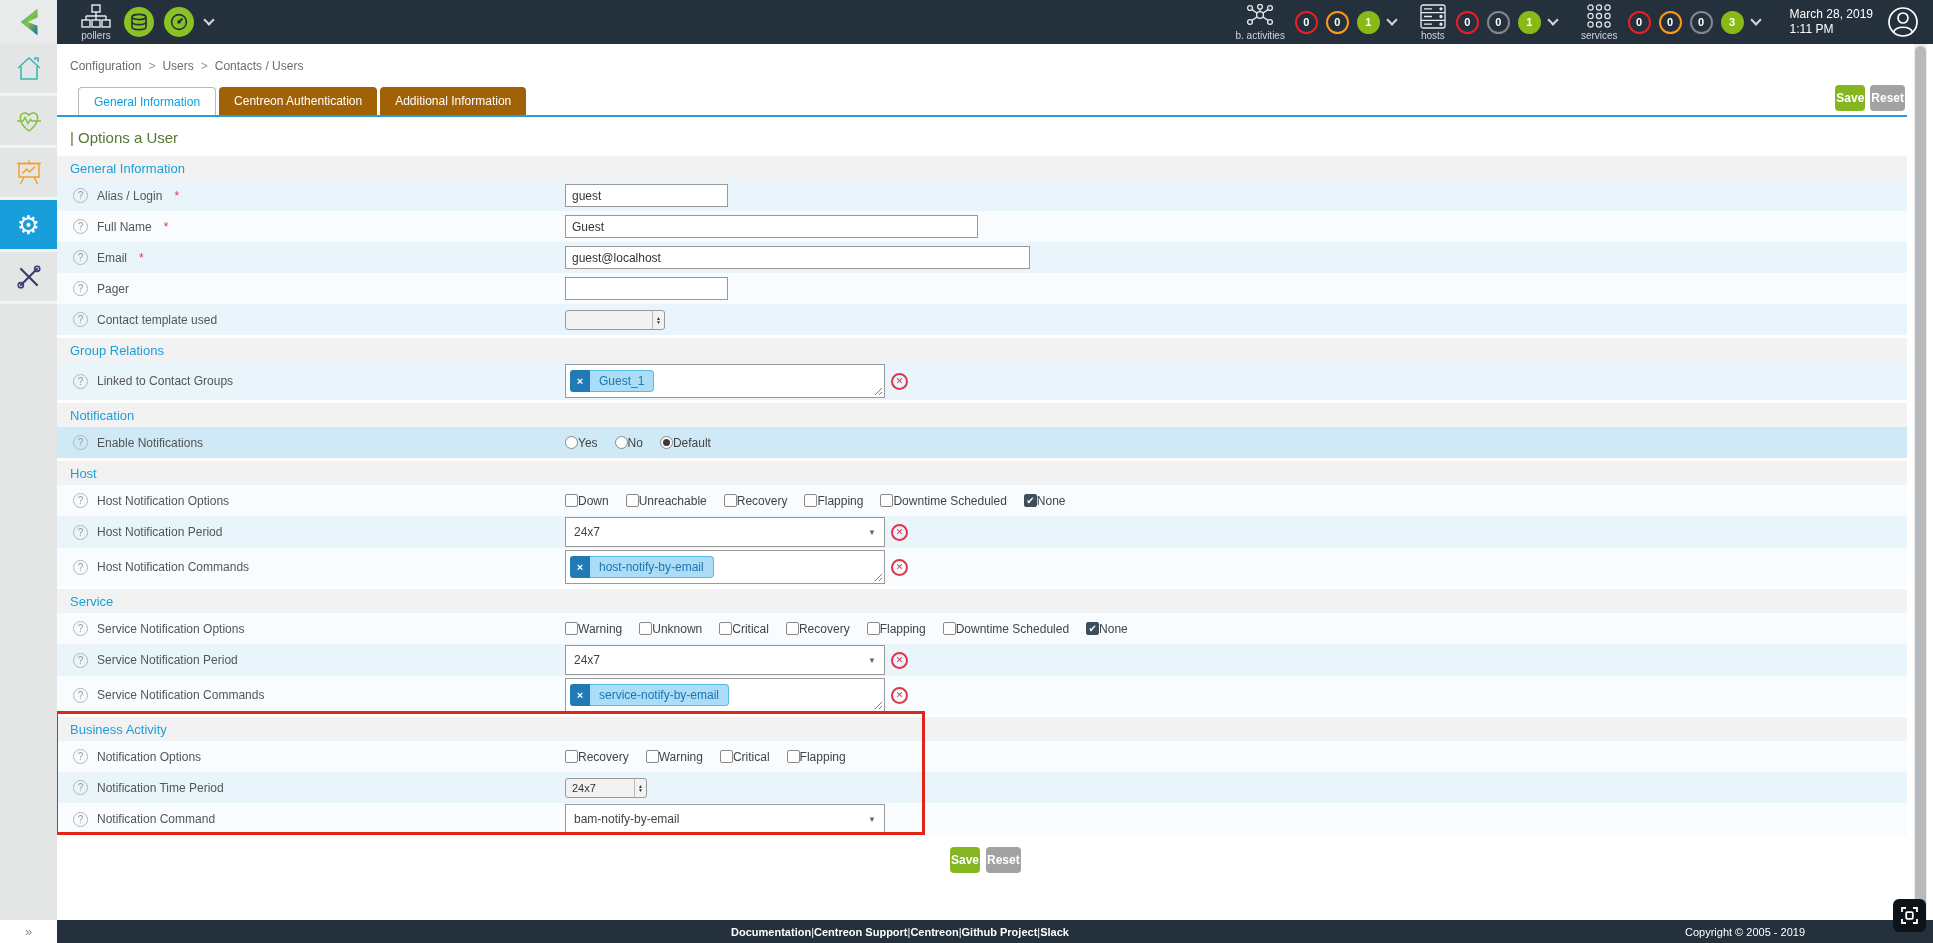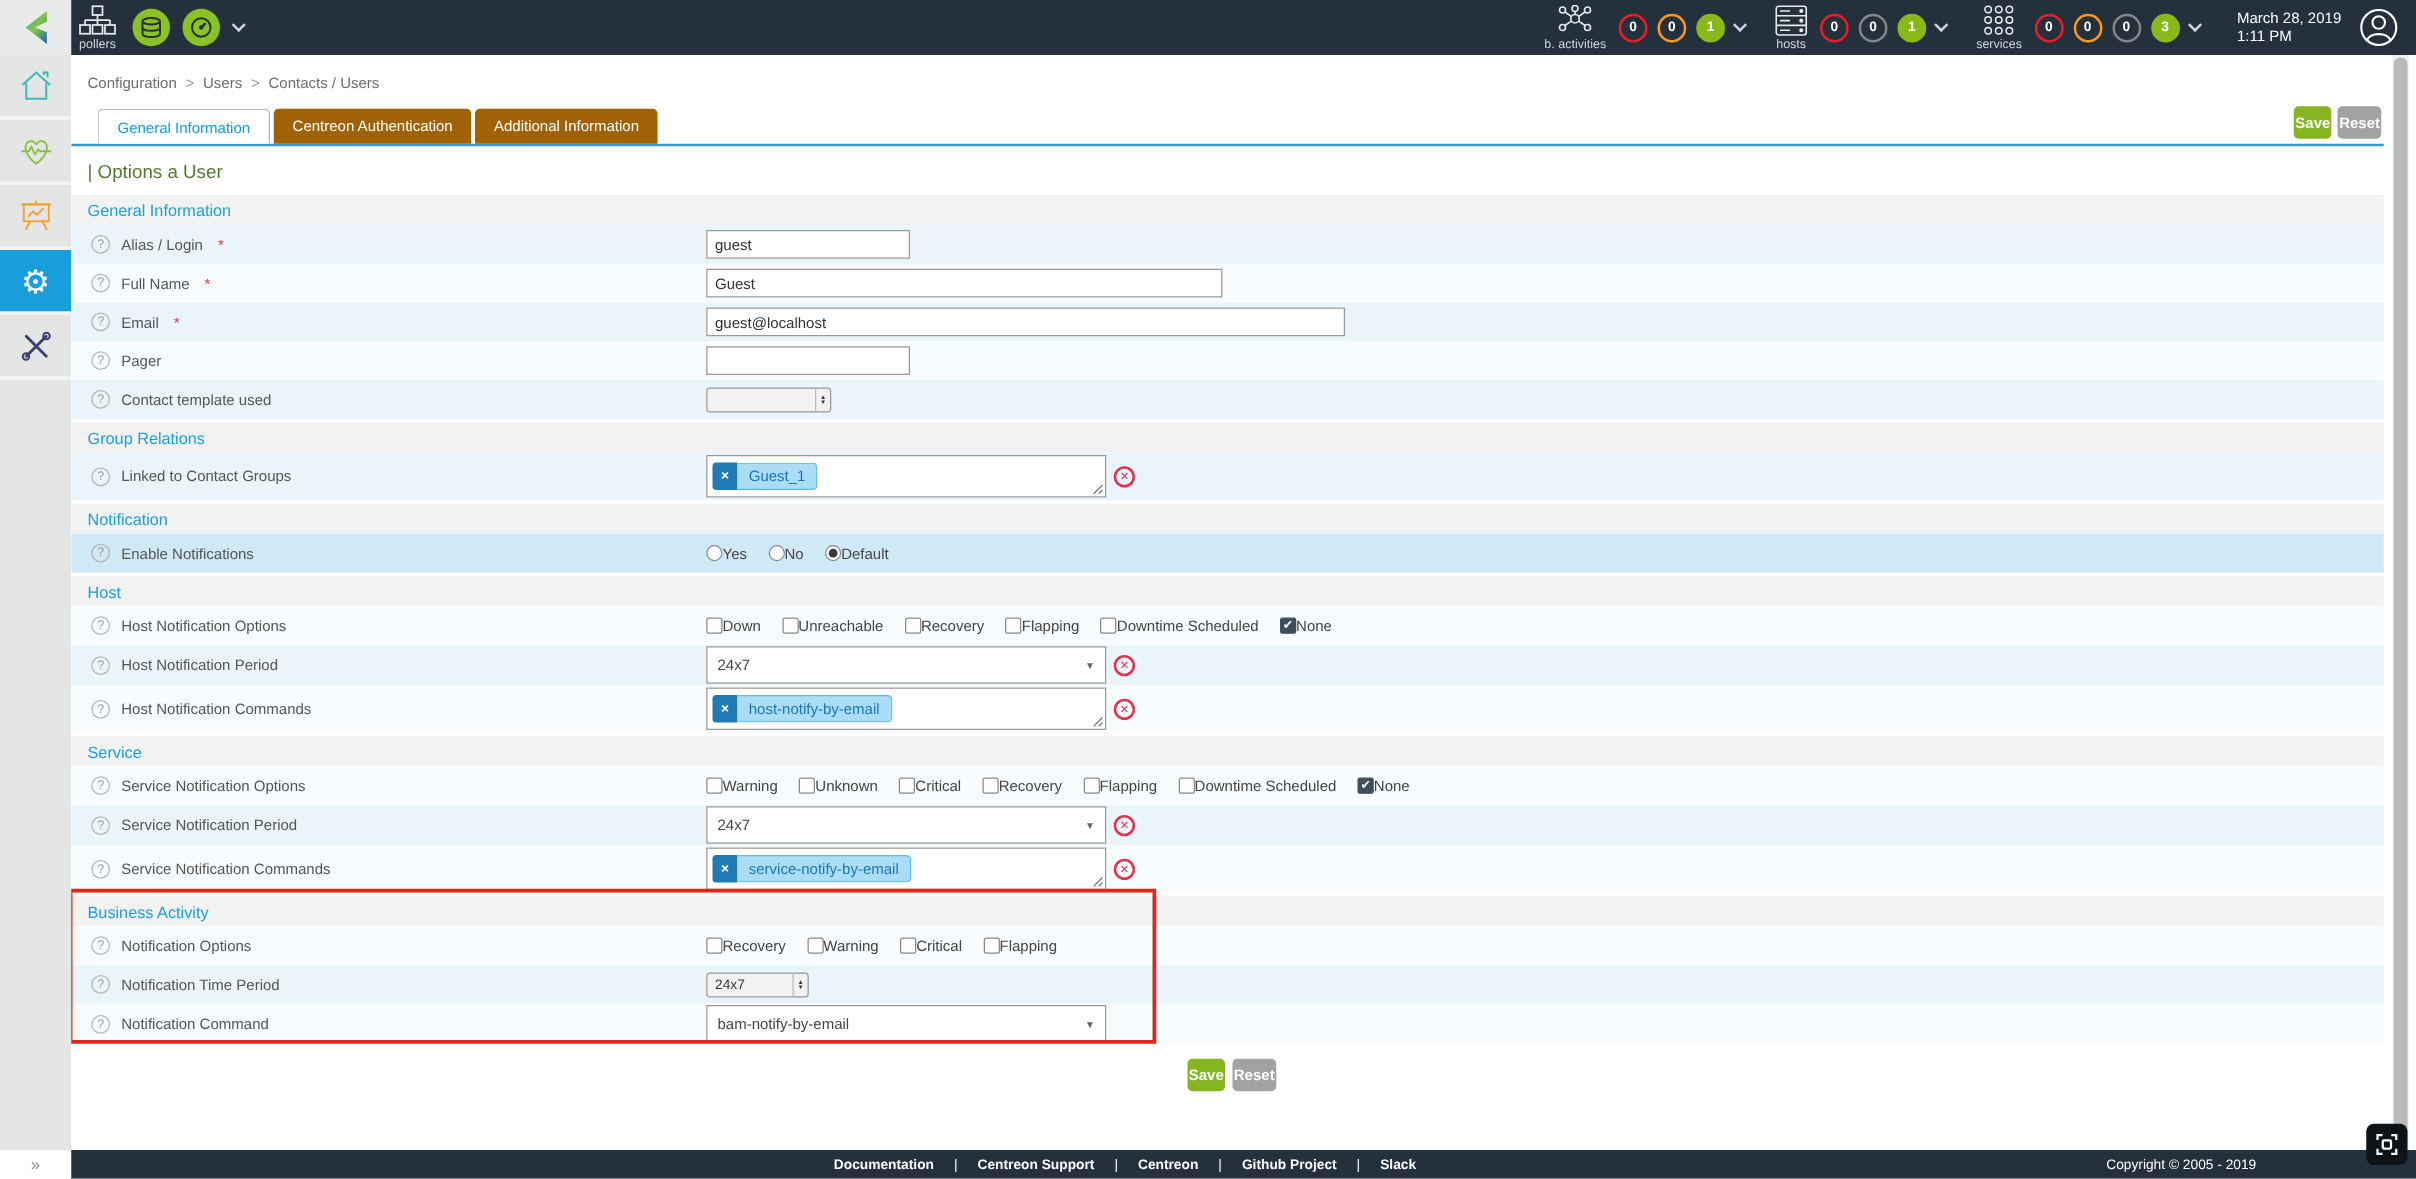--- a/index.html
+++ b/index.html
@@ -106,21 +106,21 @@
   .annotation-box { position:absolute; left:-2px; top:-6px; width:870px; height:calc(100% + 6px);
     border:3px solid #e0251b; pointer-events:none; z-index:5; }
 
   .bottom-actions { margin:12px 0 0 893px; display:flex; gap:6px; }
 
   
   .footer { position:absolute; left:0; right:0; bottom:0; height:23px; display:flex; }
   .footer-left { width:57px; background:#fff; display:flex; align-items:center; justify-content:center; }
   .collapse { color:#8a8a8a; font-size:13px; cursor:pointer; }
   .footer-bar { flex:1; background:#24303c; display:flex; align-items:center; justify-content:center; position:relative; }
-  .flinks { display:flex; align-items:center; gap:16px; transform:translateX(-95px); }
+  .flinks { display:flex; align-items:center; transform:translateX(-95px); }
   .flink { color:#fff; font-size:11px; font-weight:bold; cursor:pointer; white-space:nowrap; }
   .fsep { color:#fff; font-size:11px; }
   .copyright { position:absolute; right:128px; color:#fff; font-size:11px; }
   .fullscreen-btn { position:absolute; right:7px; bottom:11px; width:33px; height:33px; background:#0e1318;
     border-radius:6px; display:flex; align-items:center; justify-content:center; cursor:pointer; z-index:10; }
 
   
   .scrollbar { position:absolute; top:44px; bottom:23px; right:6px; width:13px; background:#ededed; }
   .scroll-thumb { position:absolute; left:1px; right:1px; top:2px; bottom:2px; background:#b7babc; border-radius:6px; }
 
@@ -138,21 +138,21 @@
           <linearGradient id="lg" x1="0" y1="0" x2="1" y2="1">
             <stop offset="0" stop-color="#29b8ce"></stop>
               <stop offset="0.5" stop-color="#84c340"></stop>
               <stop offset="1" stop-color="#1a67b0"></stop>
           </linearGradient>
         </defs>
         <path d="M27 4 L9 18 L27 32 L27 22 L17 18 L27 13 Z" fill="url(#lg)"></path>
       </svg>
     </div>
 
-    <div class="hgroup" style="margin-left:6px">
+    <div class="hgroup" style="margin-left:24px">
       <span class="hicon">
         <svg width="30" height="25" viewBox="0 0 30 25" fill="none" stroke="#e6eaee" stroke-width="1.4">
           <rect x="11" y="1" width="8" height="7"></rect>
           <path d="M15 8 v4 M5 12 h20 M5 12 v4 M15 12 v4 M25 12 v4"></path>
           <rect x="1" y="16" width="8" height="7"></rect>
             <rect x="11" y="16" width="8" height="7"></rect>
             <rect x="21" y="16" width="8" height="7"></rect>
         </svg>
       </span>
       <span class="glabel">pollers</span>
@@ -340,21 +340,21 @@
                 <input class="txt" type="text" value="Guest" style="width: 413px;">
               </div>
             </div>
             <div class="form-row shade-a type-text">
               <div class="row-label">
                 <span class="help">?</span>
                 <span class="lbl">Email</span>
                 <span class="req">*</span>
               </div>
               <div class="ctrl">
-                <input class="txt" type="text" value="guest@localhost" style="width: 511px;">
+                <input class="txt" type="text" value="guest@localhost" style="width: 465px;">
               </div>
             </div>
             <div class="form-row shade-b type-text">
               <div class="row-label">
                 <span class="help">?</span>
                 <span class="lbl">Pager</span>
               </div>
               <div class="ctrl">
                 <input class="txt" type="text" style="width: 163px;">
               </div>

